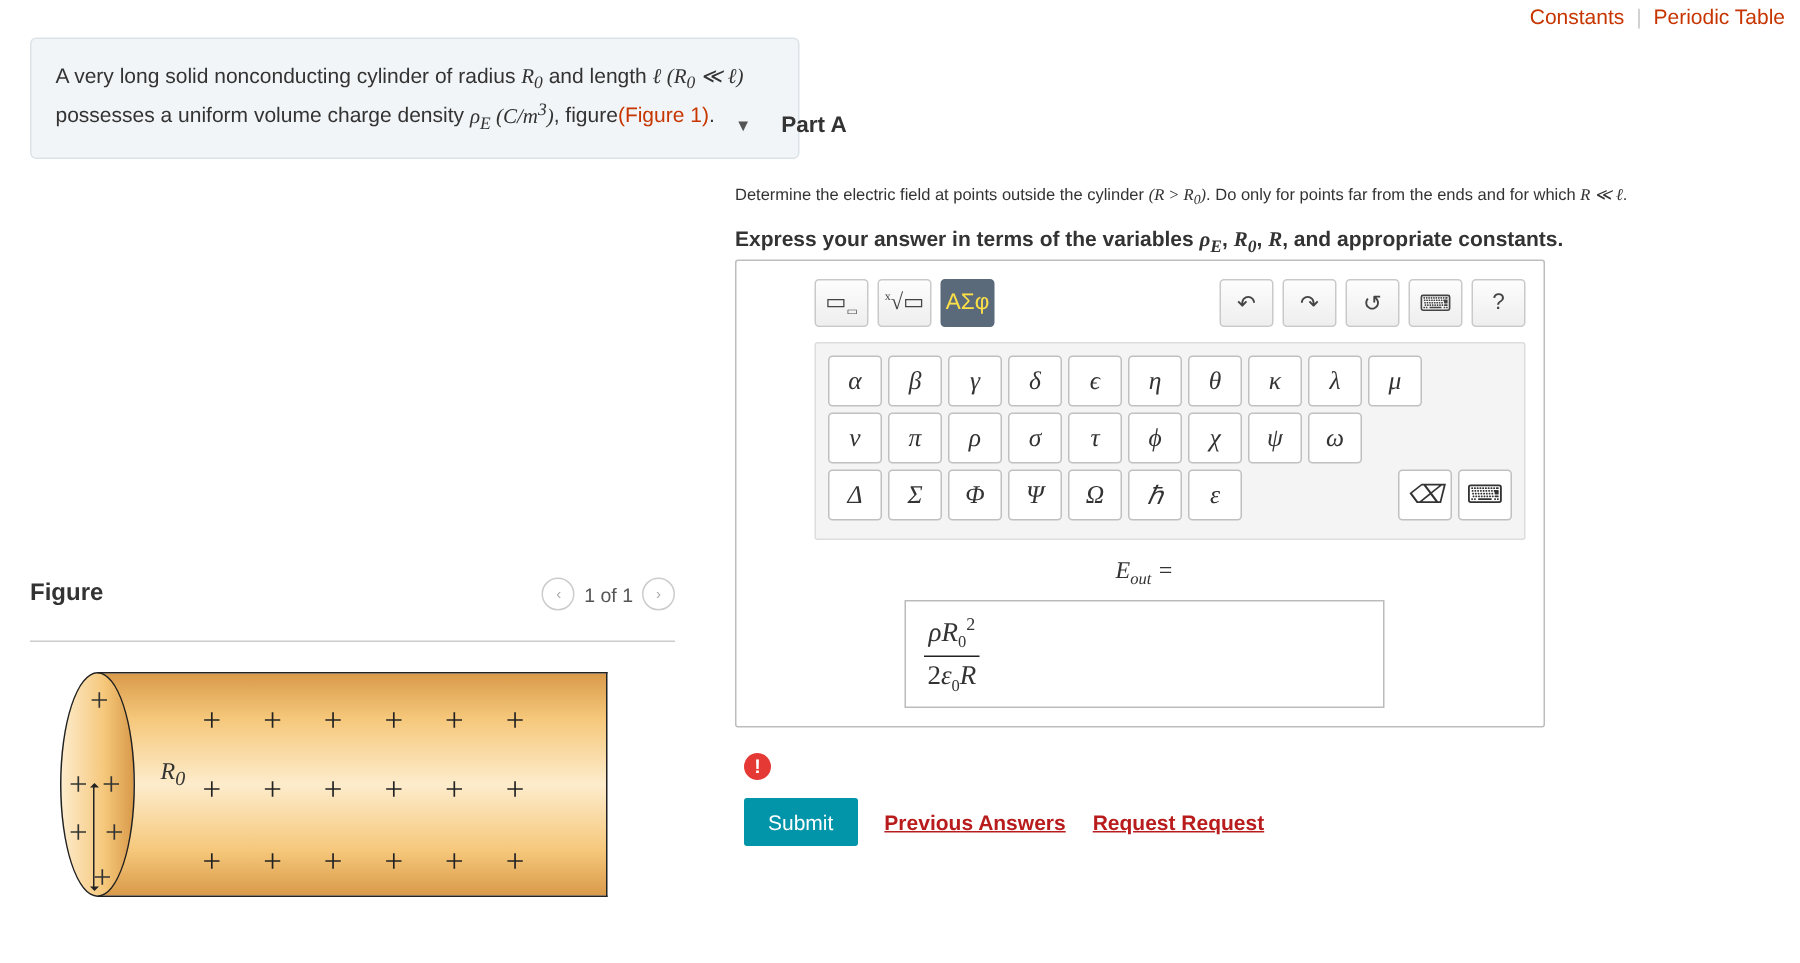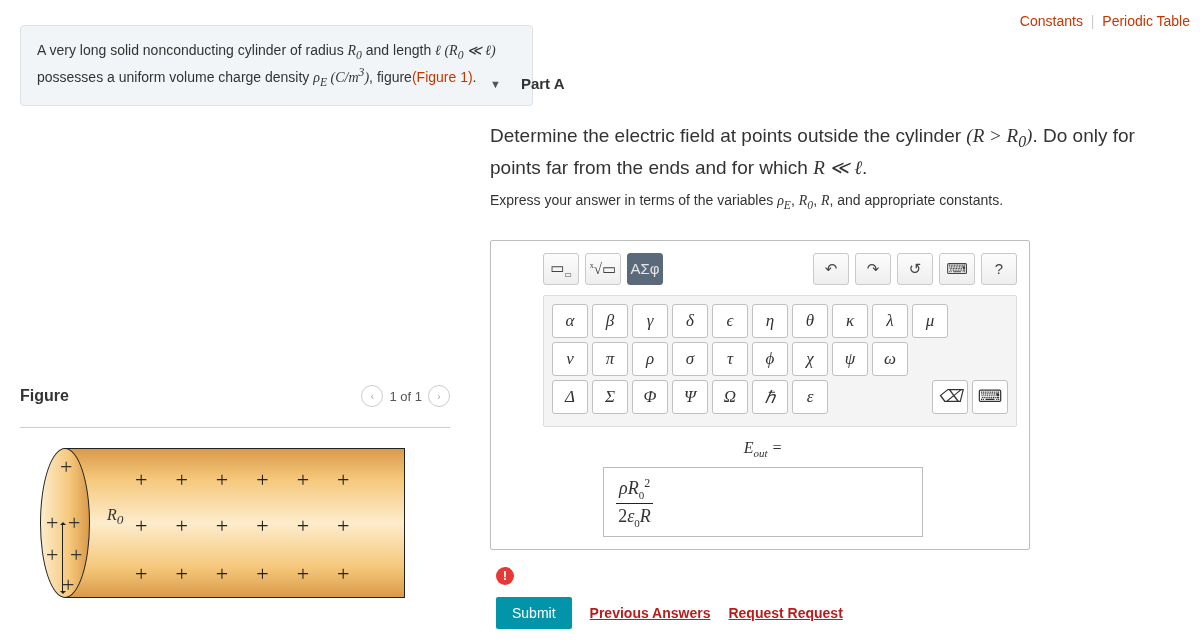--- a/index.html
+++ b/index.html
@@ -7,21 +7,21 @@
     font-family: Arial, Helvetica, sans-serif;
     font-size: 14px;
     color: #333;
     background: #fff;
     width: 1200px;
     height: 642px;
     position: relative;
   }
   .top-links {
     position: absolute;
-    top: 13px;
+    top: 3px;
     right: 10px;
     text-align: right;
   }
   .top-links a {
     color: #c73500;
     text-decoration: none;
     font-size: 14px;
   }
   .sep { color: #ccc; margin: 0 4px; }
 
@@ -141,28 +141,28 @@
     gap: 20px;
     font-weight: bold;
     font-size: 15px;
     margin-bottom: 30px;
   }
   .part-caret {
     font-size: 11px;
     color: #555;
   }
   .prompt {
-    font-size: 19px;
+    font-size: 11px;
     line-height: 1.5;
     margin-bottom: 10px;
   }
   .hint {
     font-size: 14px;
-    font-weight: normal;
-    margin-bottom: 28px;
+    font-weight: bold;
+    margin-bottom: 2px;
   }
 
   .answer-area {
     border: 1px solid #bdbdbd;
     border-radius: 2px;
     padding: 12px;
     width: 540px;
   }
   .toolbar {
     display: flex;
@@ -173,21 +173,21 @@
   }
   .tbtn {
     width: 36px; height: 32px;
     border: 1px solid #c9c9c9;
     border-radius: 3px;
     background: linear-gradient(#fdfdfd,#eee);
     display: flex; align-items: center; justify-content: center;
     font-size: 15px;
     color: #444;
   }
-  .tbtn.active { background: #5a6a7a; color: #e5e5e5; border-color: #5a6a7a; }
+  .tbtn.active { background: #5a6a7a; color: #fde047; border-color: #5a6a7a; }
   .tspace { flex: 1; }
 
   .greek-pad {
     background: #f4f4f4;
     border: 1px solid #ddd;
     border-radius: 2px;
     padding: 8px;
     margin: 0 0 12px 40px;
   }
   .greek-row { display: flex; gap: 4px; margin-bottom: 4px; }

